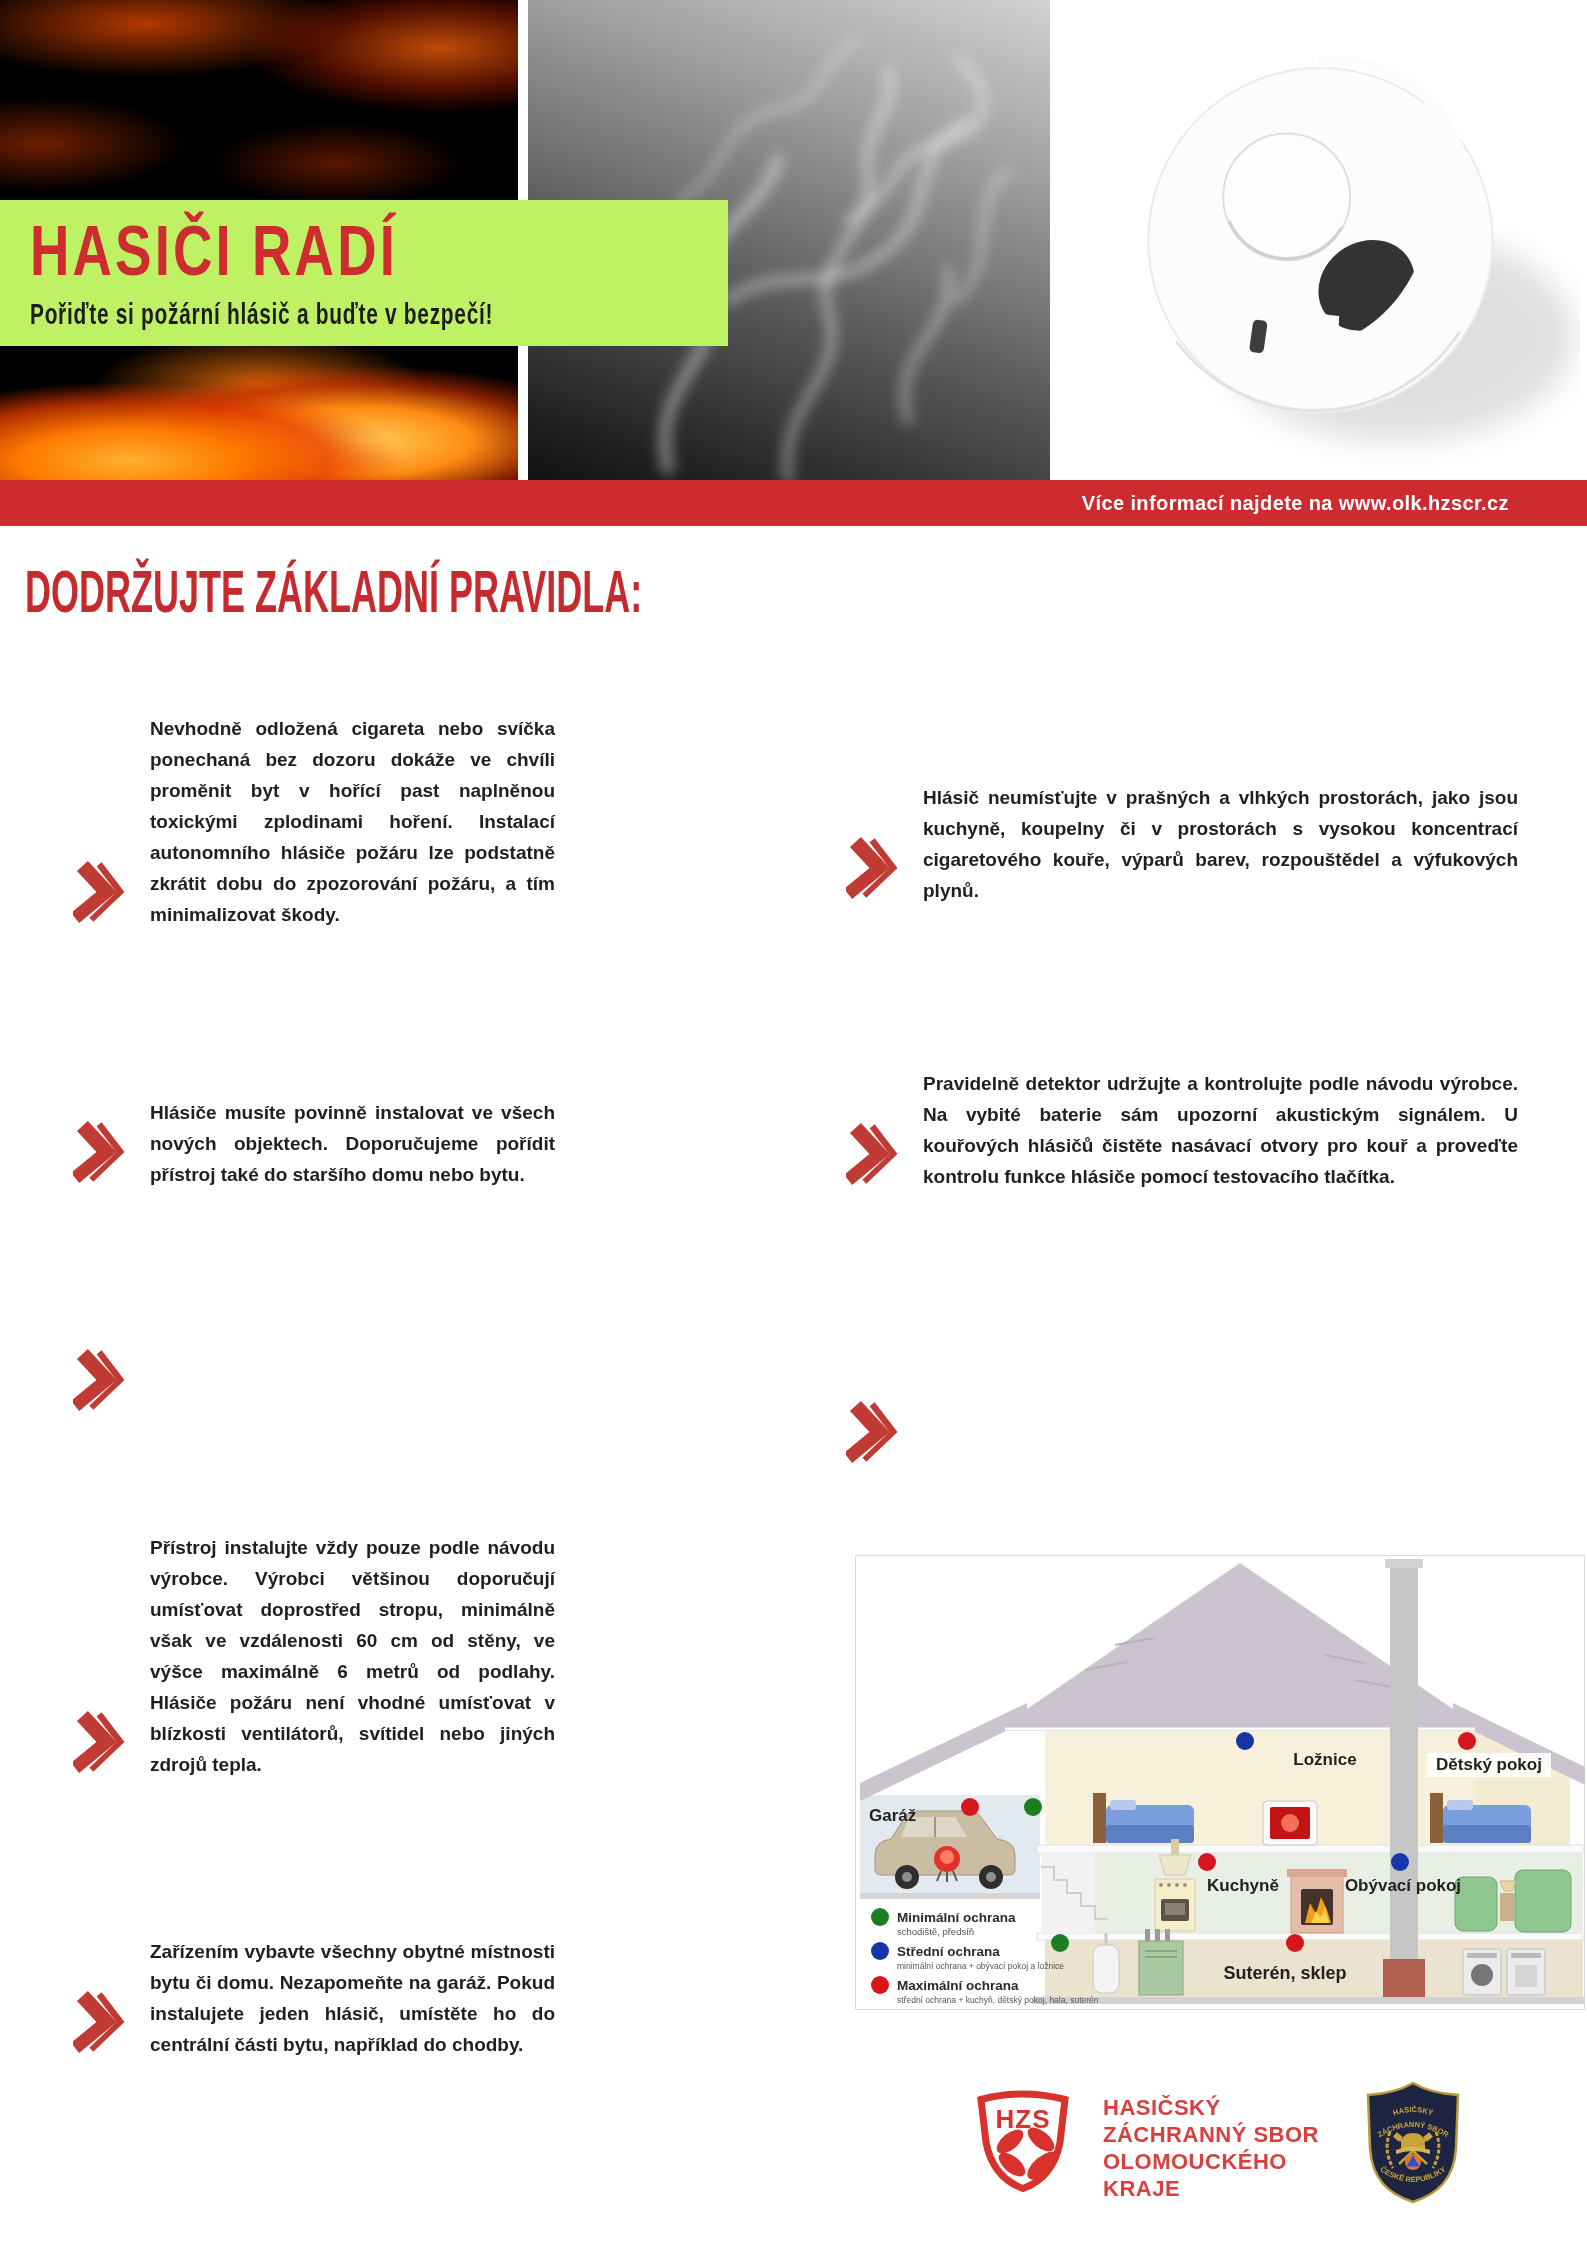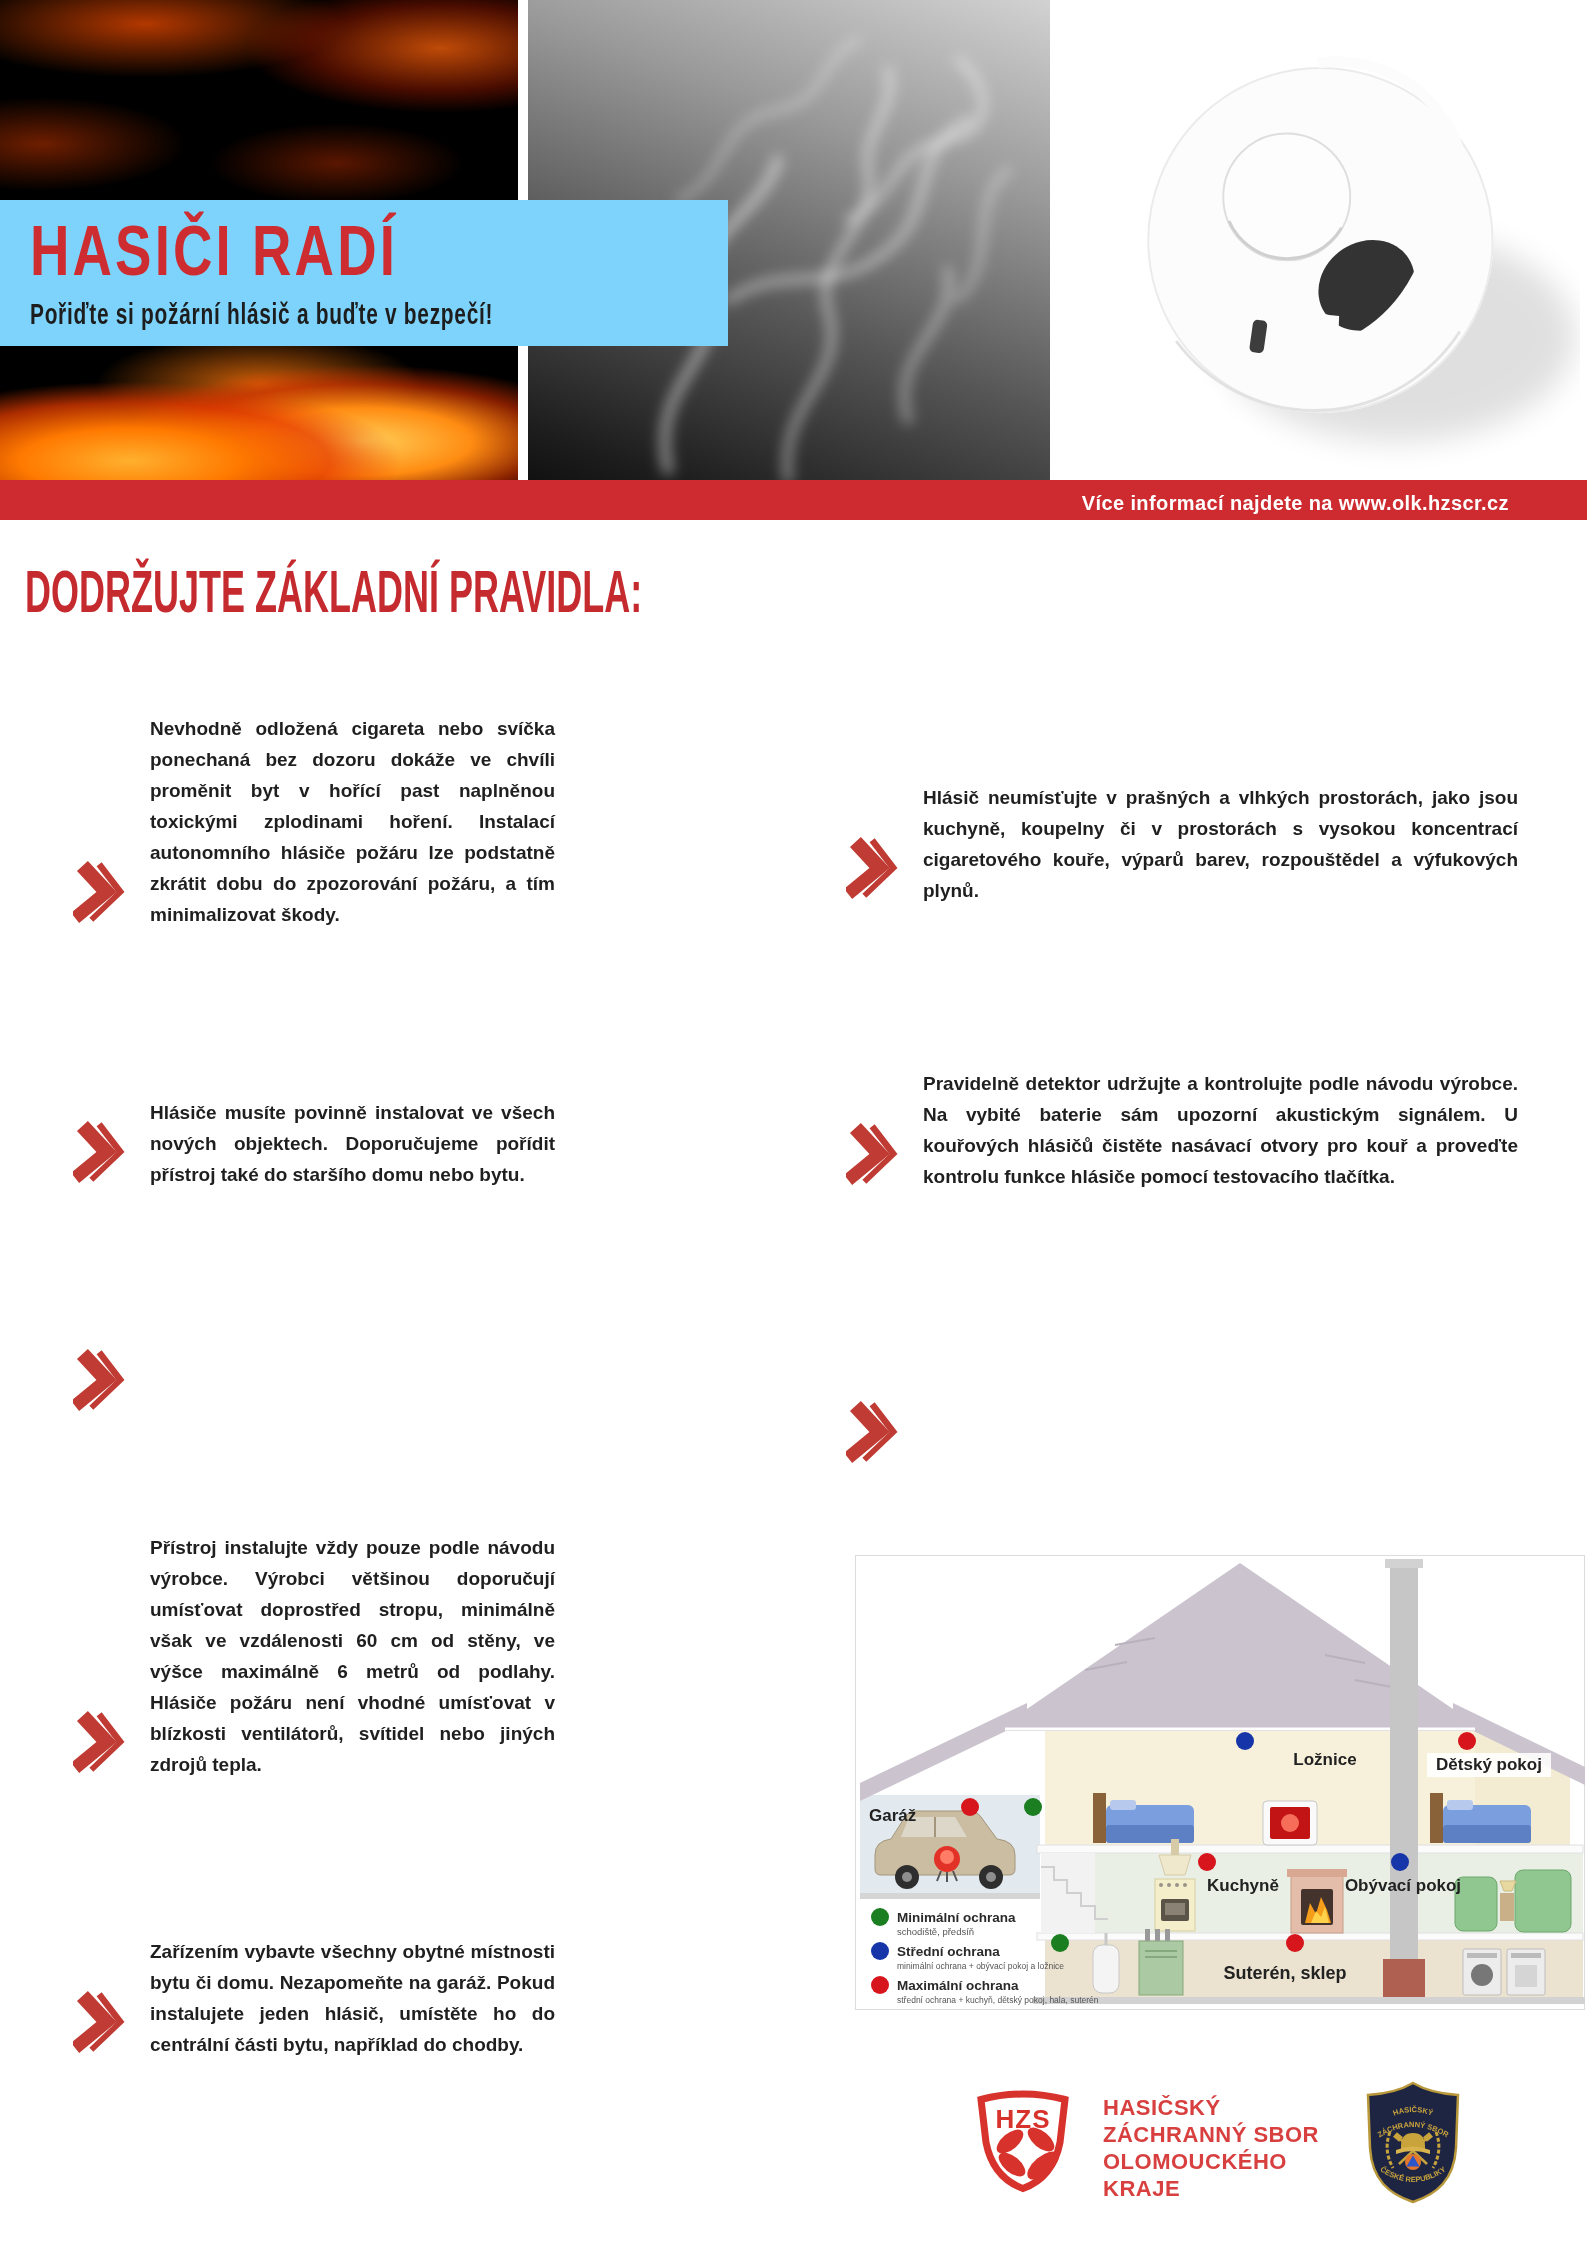--- a/index.html
+++ b/index.html
@@ -20,33 +20,33 @@
       radial-gradient(ellipse 40% 14% at 8% 30%, rgba(220,60,0,.5), transparent 70%),
       radial-gradient(ellipse 35% 12% at 65% 34%, rgba(200,50,0,.45), transparent 70%),
       #000;
   }
   .smoke-image{
     position:absolute;top:0;left:528px;width:522px;height:480px;
     background:linear-gradient(200deg,#d2d2d2 0%,#9a9a9a 30%,#565656 62%,#1d1d1d 92%,#111 100%);
   }
   .detector-area{position:absolute;top:0;left:1050px;width:537px;height:480px;background:#fff;}
   .title-band{
-    position:absolute;top:200px;left:0;width:728px;height:146px;background:#7dd3fc;
+    position:absolute;top:200px;left:0;width:728px;height:146px;background:#bef264;
     box-sizing:border-box;padding:16px 0 0 30px;z-index:5;
   }
   .poster-title{
     margin:0;color:#cd2c31;font-size:70px;font-weight:800;letter-spacing:4px;line-height:1;
   }
   .poster-title .squeeze{display:inline-block;transform:scaleX(.78);transform-origin:left center;white-space:nowrap;}
   .poster-subtitle{
     margin:14px 12px 0 0;color:#1d1d1d;font-size:29px;font-weight:800;letter-spacing:1px;line-height:1;
   }
   .poster-subtitle .squeeze{display:inline-block;transform:scaleX(.72);transform-origin:left center;white-space:nowrap;}
   .info-bar{
-    position:absolute;top:480px;left:0;width:1587px;height:40px;background:#cd2b30;
+    position:absolute;top:480px;left:0;width:1587px;height:46px;background:#cd2b30;
     color:#fff;font-size:20px;font-weight:700;letter-spacing:.4px;
     line-height:46px;text-align:right;box-sizing:border-box;padding-right:78px;z-index:6;
   }
   
   .main-heading{
     position:absolute;top:560px;left:25px;margin:0;color:#c42a2e;
     font-size:60px;font-weight:800;line-height:1.05;white-space:nowrap;
   }
   .main-heading .squeeze{display:inline-block;transform:scaleX(.60);transform-origin:left center;}
   

